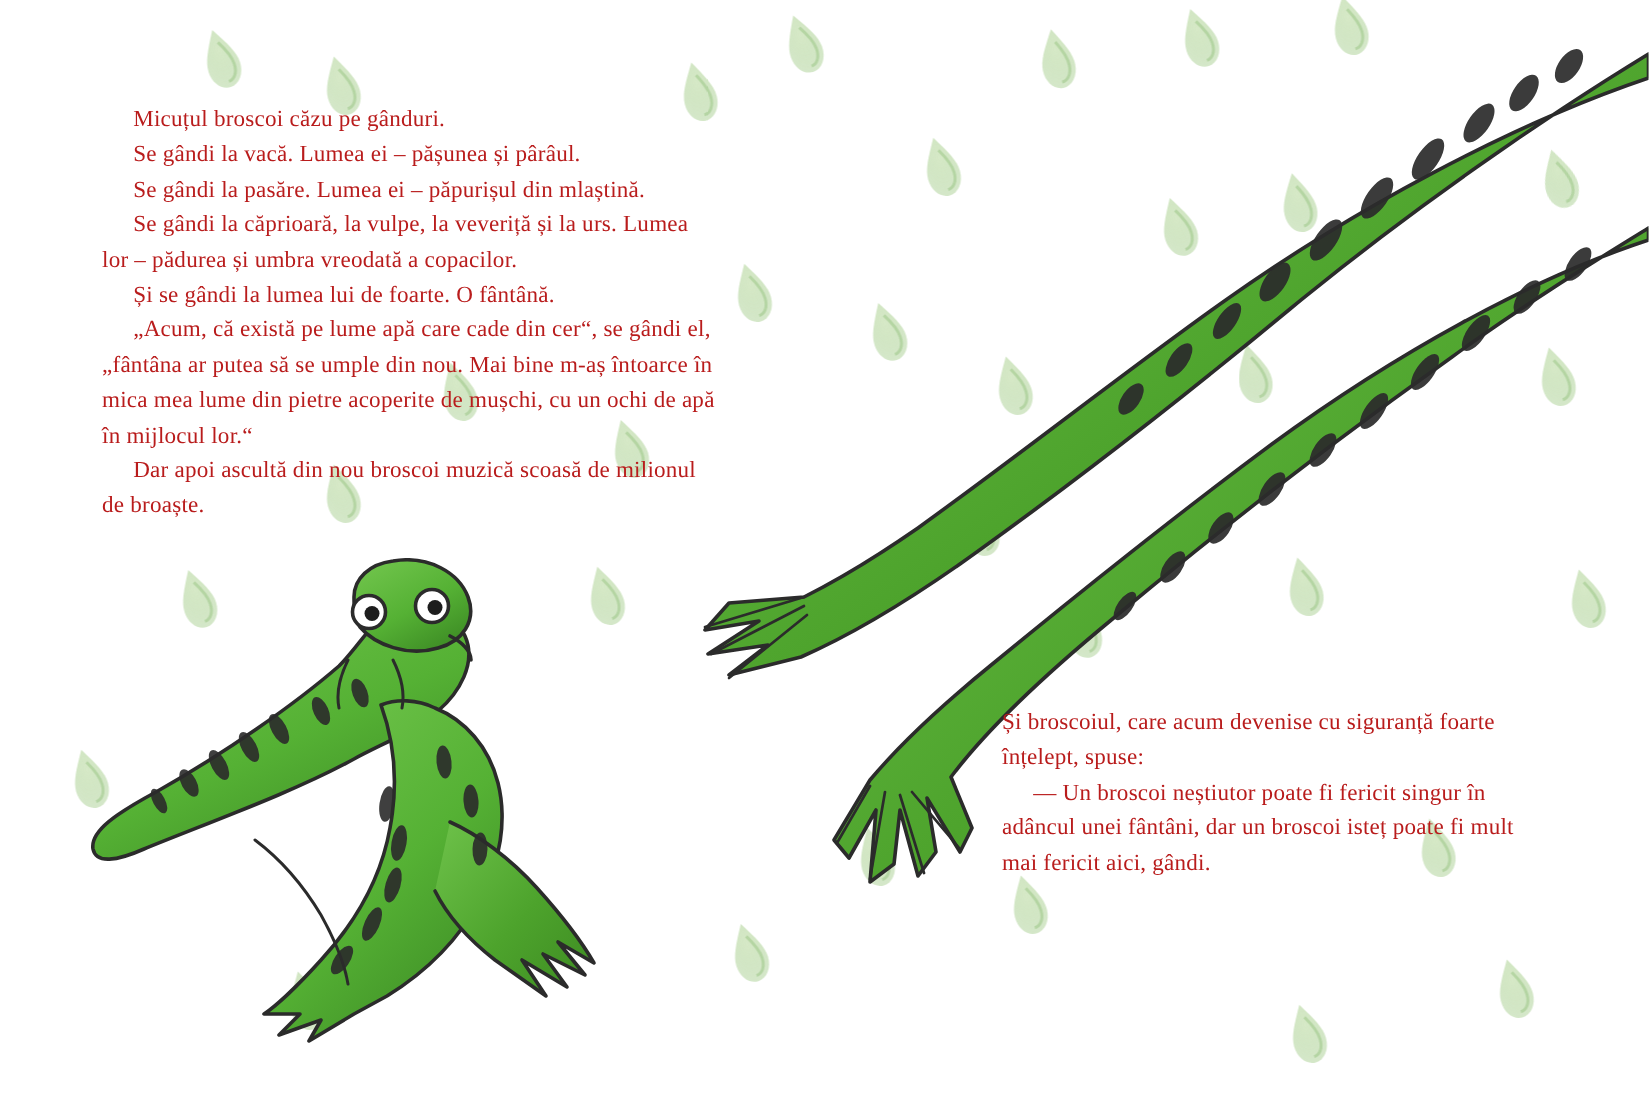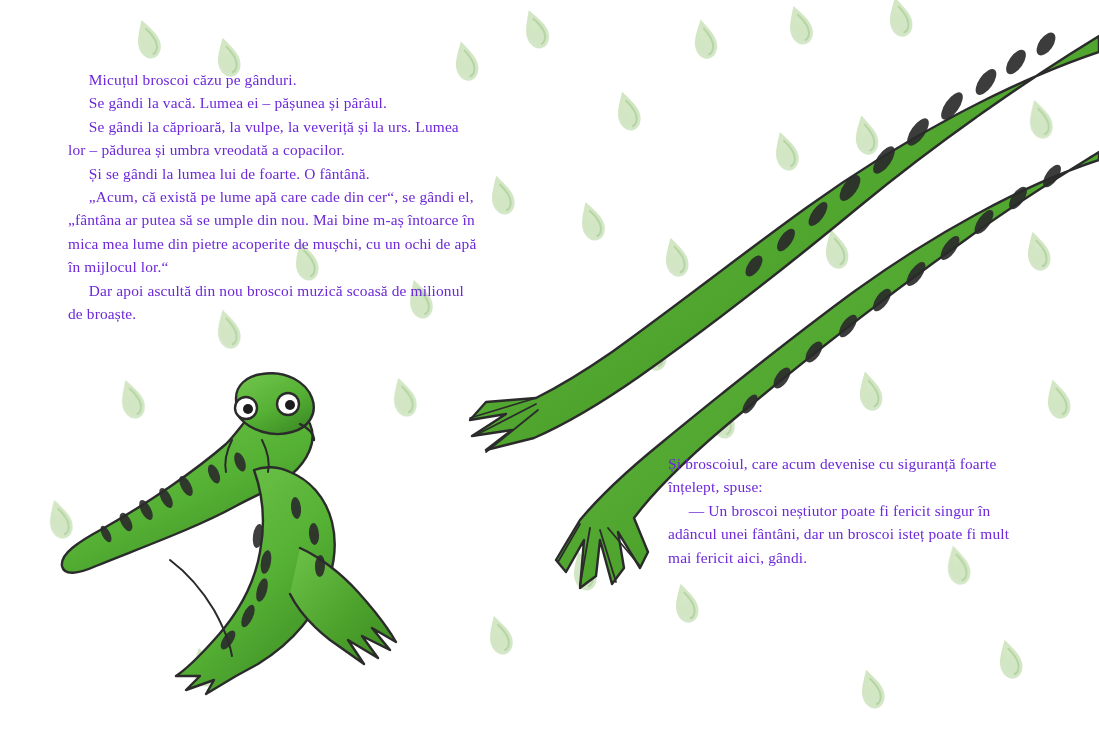--- a/index.html
+++ b/index.html
@@ -17,34 +17,34 @@
   }
   .art-layer {
     position: absolute;
     inset: 0;
     width: 1099px;
     height: 733px;
     pointer-events: none;
   }
   .text-block {
     position: absolute;
-    color: #6d28d9;
+    color: #b91c1c;
     font-family: "Liberation Serif", serif;
     font-size: 15.4px;
     line-height: 1.52;
     letter-spacing: 0.01em;
   }
   #left-text {
     left: 68px;
     top: 68px;
     width: 412px;
   }
   #right-text {
     left: 668px;
-    top: 452px;
+    top: 470px;
     width: 352px;
   }
   .para {
     margin: 0;
     text-indent: 1.35em;
   }
   .para.noindent {
     text-indent: 0;
   }
 </style>
@@ -186,20 +186,21 @@
         <ellipse cx="320" cy="566" rx="5" ry="11" transform="rotate(2 320 566)"></ellipse>
       </g>
       <path d="M262,440 C268,452 270,462 268,472" fill="none" stroke-width="2"></path>
       <path d="M232,440 C226,452 224,462 226,472" fill="none" stroke-width="2"></path>
     </g>
   </svg>
 
   <div class="text-block" id="left-text">
     <p class="para">Micuțul broscoi căzu pe gânduri.</p>
     <p class="para">Se gândi la vacă. Lumea ei – pășunea și pârâul.</p>
+    <p class="para">Se gândi la pasăre. Lumea ei – păpurișul din mlaștină.</p>
     <p class="para">Se gândi la căprioară, la vulpe, la veveriță și la urs. Lumea lor – pădurea și umbra vreodată a copacilor.</p>
     <p class="para">Și se gândi la lumea lui de foarte. O fântână.</p>
     <p class="para">„Acum, că există pe lume apă care cade din cer“, se gândi el, „fântâna ar putea să se umple din nou. Mai bine m-aș întoarce în mica mea lume din pietre acoperite de mușchi, cu un ochi de apă în mijlocul lor.“</p>
     <p class="para">Dar apoi ascultă din nou broscoi muzică scoasă de milionul de broaște.</p>
   </div>
 
   <div class="text-block" id="right-text">
     <p class="para noindent">Și broscoiul, care acum devenise cu siguranță foarte înțelept, spuse:</p>
     <p class="para">— Un broscoi neștiutor poate fi fericit singur în adâncul unei fântâni, dar un broscoi isteț poate fi mult mai fericit aici, gândi.</p>
   </div>

